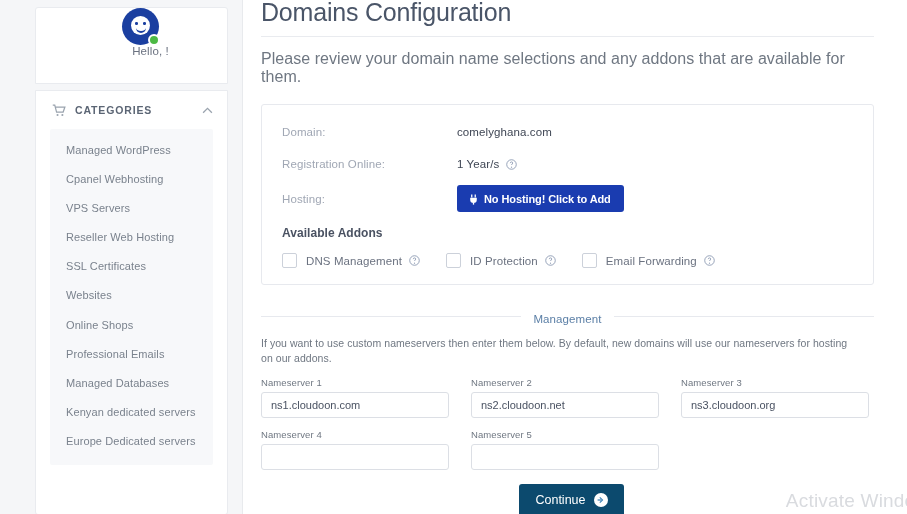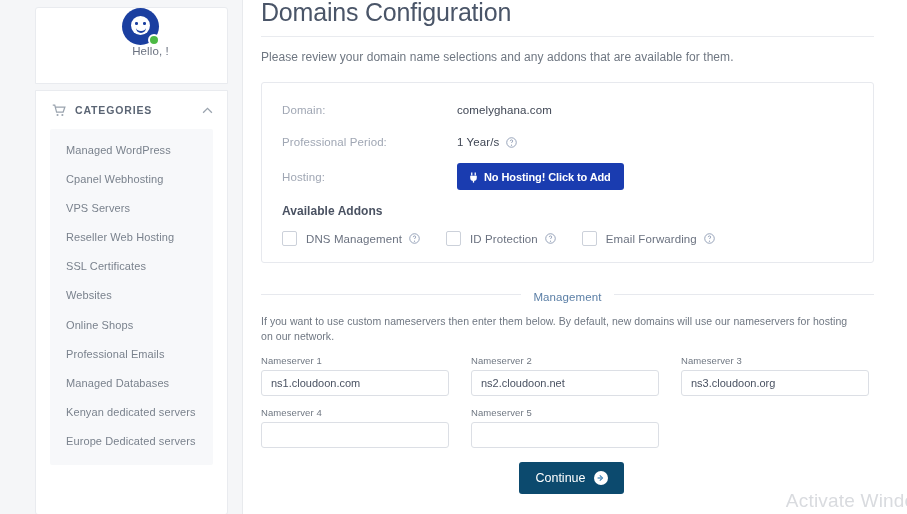--- a/index.html
+++ b/index.html
@@ -164,21 +164,21 @@
     line-height: 32px;
     position: relative;
     top: -4px;
   }
   #title-rule {
     border: 0;
     border-top: 1px solid #e9ebef;
     margin: 4px 0 0 0;
   }
   #intro-text {
-    font-size: 12px;
+    font-size: 16px;
     color: #6f7782;
     margin: 13px 0 0 0;
     letter-spacing: .05px;
   }
 
   
   #domain-card {
     margin-top: 18px;
     background: #ffffff;
     border: 1px solid #e7e9ee;
@@ -405,21 +405,21 @@
     <p id="intro-text">Please review your domain name selections and any addons that are available for them.</p>
 
     <div id="domain-card">
 
       <div class="drow">
         <span class="dlabel">Domain:</span>
         <span class="dvalue">comelyghana.com</span>
       </div>
 
       <div class="drow">
-        <span class="dlabel">Professional Period:</span>
+        <span class="dlabel">Registration Online:</span>
         <span class="dvalue">1 Year/s</span>
         <svg class="info-icon" viewBox="0 0 12 12" fill="none" stroke="currentColor" stroke-width="1">
           <circle cx="6" cy="6" r="5.2"></circle>
           <path d="M4.6 4.5c0-.8.6-1.3 1.4-1.3s1.4.5 1.4 1.2c0 1-1.4 1.1-1.4 2.1" stroke-width="1"></path>
           <circle cx="6" cy="8.9" r=".65" fill="currentColor" stroke="none"></circle>
         </svg>
       </div>
 
       <div class="drow">
         <span class="dlabel">Hosting:</span>
@@ -469,21 +469,21 @@
 
       </div>
     </div>
 
     <div id="ns-section">
 
       <div id="ns-legend-wrap">
         <span id="ns-legend">Management</span>
       </div>
 
-      <p id="ns-desc">If you want to use custom nameservers then enter them below. By default, new domains will use our nameservers for hosting on our network.</p>
+      <p id="ns-desc">If you want to use custom nameservers then enter them below. By default, new domains will use our nameservers for hosting on our addons.</p>
 
       <div class="ns-grid">
         <div class="ns-field">
           <label class="ns-label">Nameserver 1</label>
           <input class="ns-input" type="text" value="ns1.cloudoon.com" style="">
         </div>
         <div class="ns-field">
           <label class="ns-label">Nameserver 2</label>
           <input class="ns-input" type="text" value="ns2.cloudoon.net" style="">
         </div>

